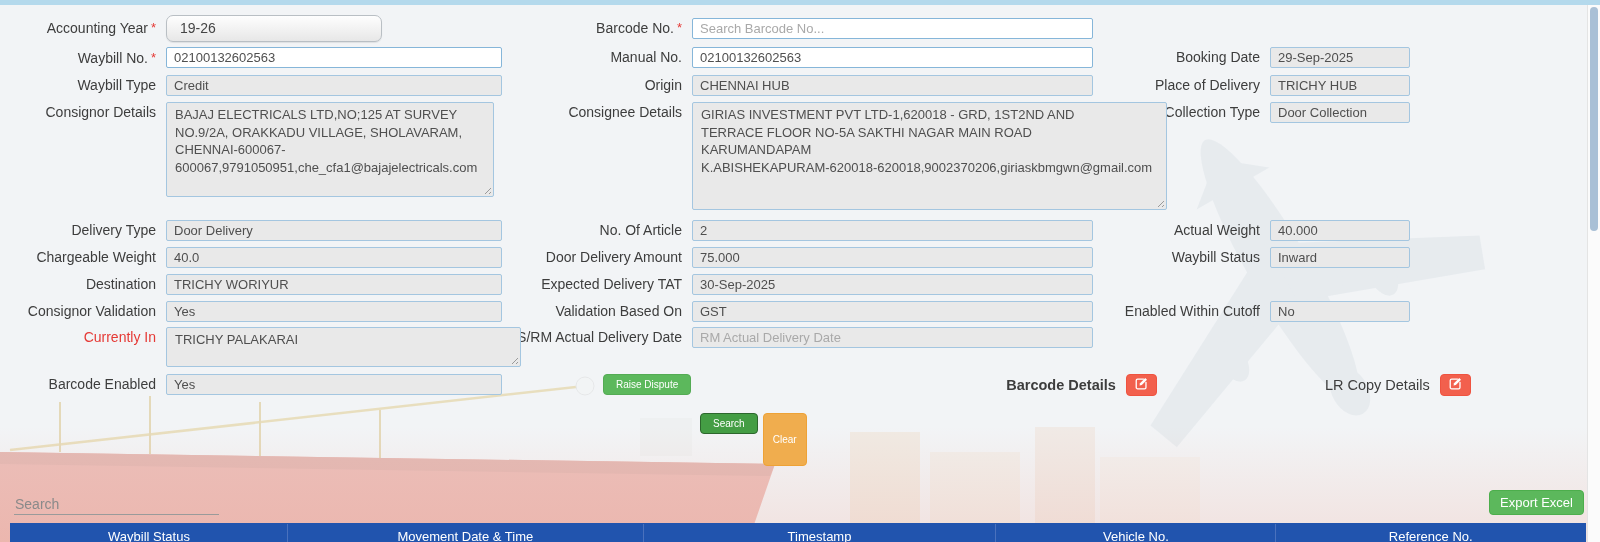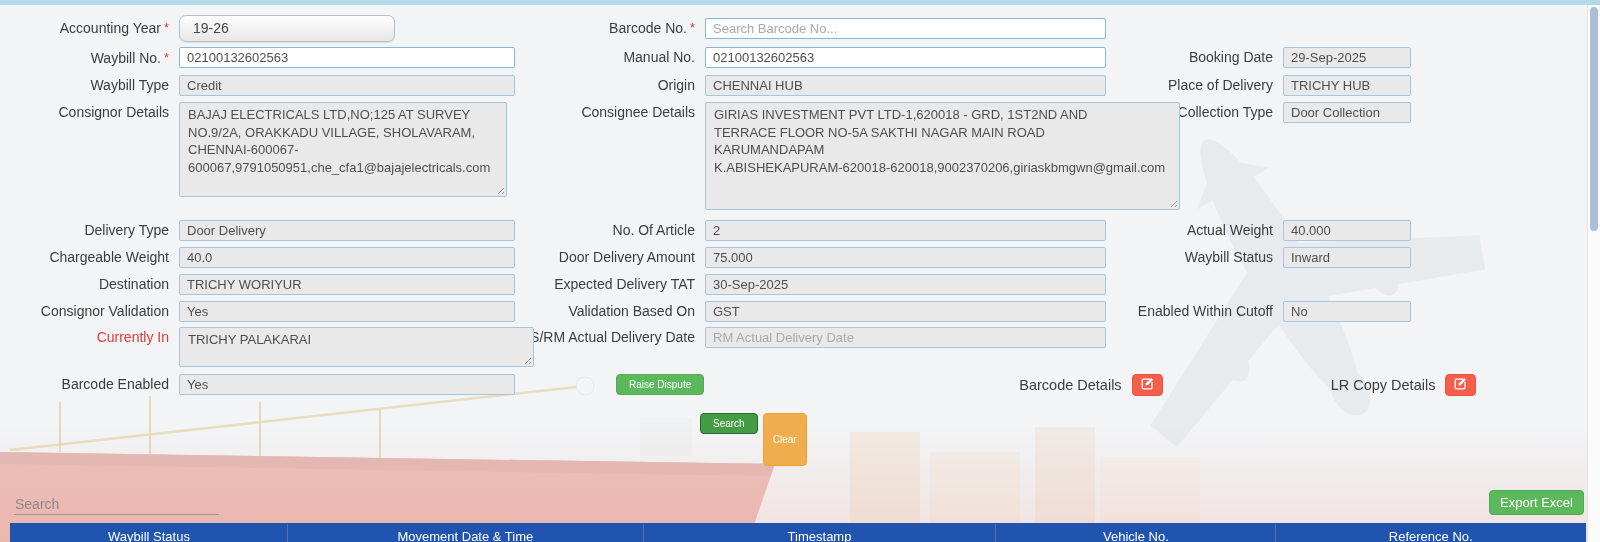--- a/index.html
+++ b/index.html
@@ -13,38 +13,38 @@
   .topbar { height:5px; background:#b4d9ec; width:100%; }
 
   
   .bg-layer { position:absolute; pointer-events:none; }
   .bg-plane { right:20px; top:80px; opacity:.5; }
   .bg-ship  { left:0; bottom:0; opacity:.32; }
   .bg-bottomwash { left:0; right:0; bottom:0; height:115px;
     background:linear-gradient(to top, rgba(238,150,128,.20), rgba(238,150,128,0)); }
 
   .form-area { position:relative; padding-top:9px; }
-  .frow { display:flex; align-items:flex-start; margin-bottom:6px; padding-left:17px; }
+  .frow { display:flex; align-items:flex-start; margin-bottom:6px; padding-left:4px; }
   .lbl { font-size:14px; color:#3d3d3d; text-align:right; padding-right:10px; line-height:21px; }
   .lbl.red { color:#e53935; }
   .req { color:#e53935; font-size:13px; margin-left:3px; vertical-align:1px; }
   .fl1 { width:162px; } .fi1 { width:340px; }
   .fl2 { width:186px; } .fi2 { width:406px; }
   .fl3 { width:172px; } .fi3 { flex:1; }
 
   input.fld, .ta {
     font-family:"Liberation Sans", sans-serif;
     font-size:13px; color:#4f4f4f;
     border:1px solid #a4c6e0; background:#e9e9e9;
     height:21px; padding:1px 7px; border-radius:2px;
     outline:none;
   }
   input.white { background:#fff; border-color:#86b6d9; }
   input.fld::placeholder { color:#a9a9a9; }
-  .w-in1 { width:336px; } .w-in2 { width:401px; } .w-in3 { width:128px; }
+  .w-in1 { width:336px; } .w-in2 { width:401px; } .w-in3 { width:140px; }
 
   .select-like {
     width:216px; height:27px; line-height:25px;
     border:1px solid #b9bfc4; border-radius:7px;
     background:linear-gradient(#fefefe, #e7e7e7);
     font-size:14px; color:#454545; padding-left:13px;
     box-shadow:0 1px 1px rgba(0,0,0,.08);
   }
 
   .ta {
@@ -65,21 +65,21 @@
   .btn-raise { background:#5cb85c; border-color:#54ab54; margin-left:97px; }
   .btn-search { background:#449d44; border-color:#2d672d; }
   .btn-clear { background:#f0ad4e; border-color:#eea236; margin-left:5px; padding:20px 9px; }
   .btn-export { background:#5cb85c; border-color:#4cae4c; padding:4px 10px; font-size:13px; }
   .btn-edit {
     background:#f2604d; border:1px solid #ef5340; border-radius:4px;
     width:31px; height:22px; display:inline-flex; align-items:center; justify-content:center;
     margin-left:10px;
   }
   .detail-lbl { font-size:14.5px; color:#3d3d3d; line-height:23px; }
-  .ml-bd { margin-left:315px; } .ml-lr { margin-left:168px; }
+  .ml-bd { margin-left:315px;font-weight:bold; } .ml-lr { margin-left:168px; }
   .row-actions { padding-left:700px; }
 
   .results { position:relative; margin-top:24px; }
   .results-top { display:flex; align-items:flex-end; justify-content:space-between;
     padding:0 16px 0 14px; height:25px; }
   .table-search {
     width:205px; background:transparent; border:none;
     border-bottom:1px solid #9a9a9a; font-size:14px; color:#555;
     padding:2px 1px; outline:none; font-family:"Liberation Sans", sans-serif;
   }

